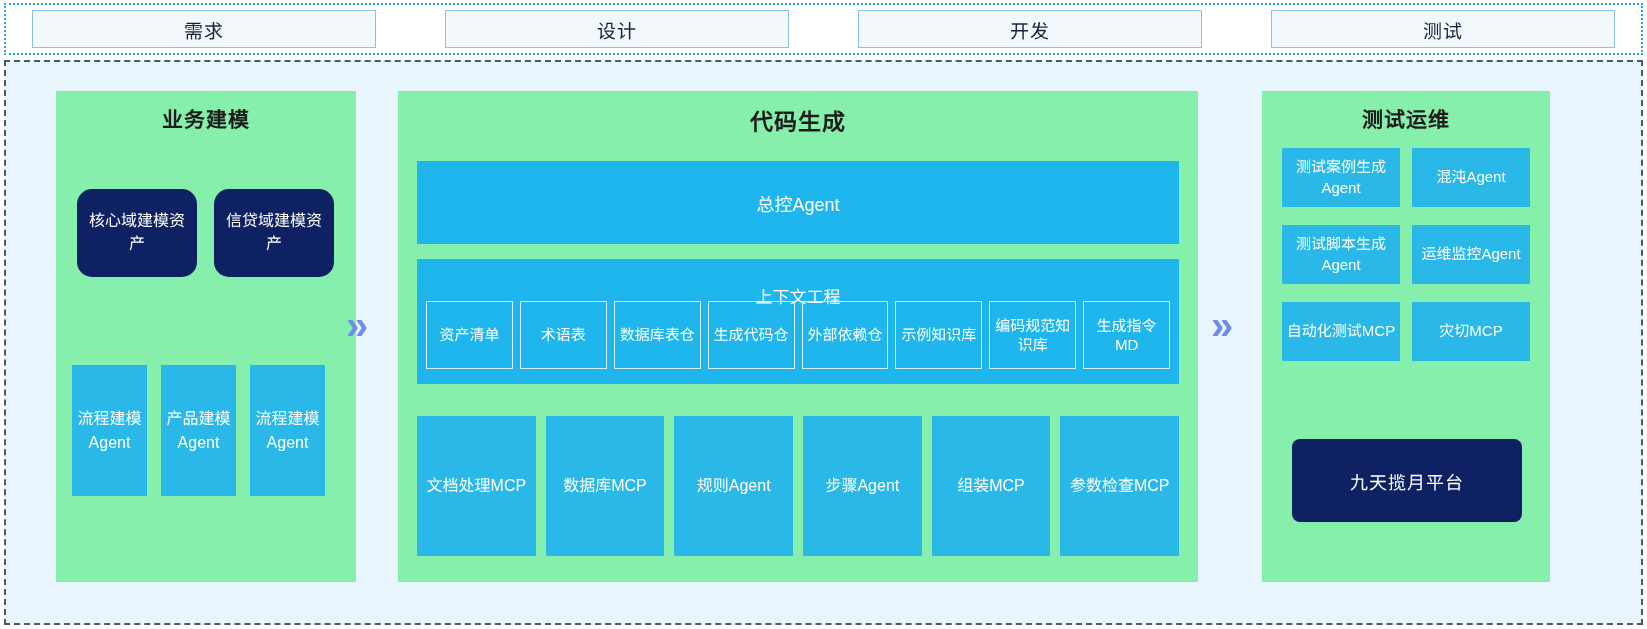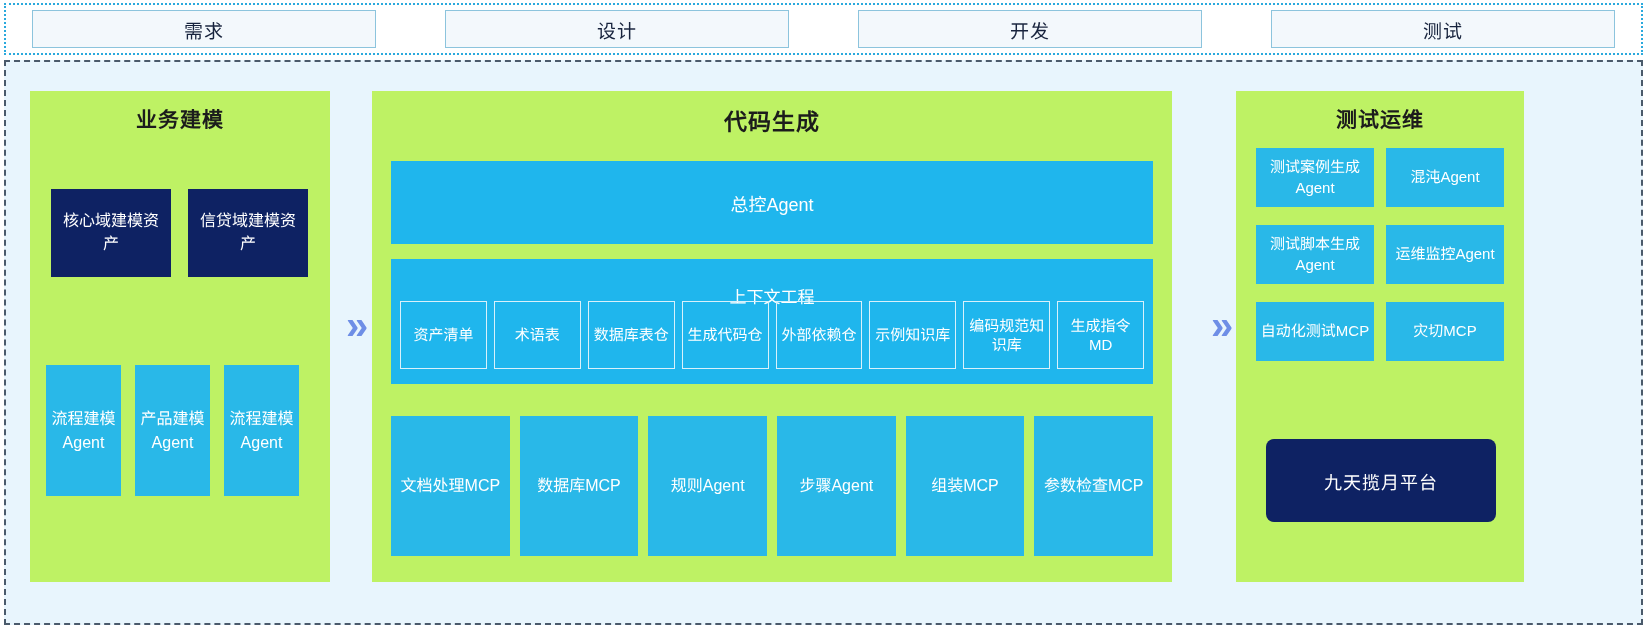--- a/index.html
+++ b/index.html
@@ -59,22 +59,23 @@
     top: 60px;
     width: 1639px;
     height: 565px;
     border: 2px dashed #4a5a6b;
     background: #e8f5fd;
     box-sizing: border-box;
   }
 
   .panel {
     position: absolute;
-    background: #bef264;
-    box-sizing: border-box;
+    background: #86efac;
+    box-sizing: border-box;
+    margin-left: 26px;
   }
   .panel-title {
     text-align: center;
     font-size: 21px;
     font-weight: bold;
     color: #1c1c1c;
     letter-spacing: 1px;
   }
 
   
@@ -90,21 +91,21 @@
     position: absolute;
     left: 21px;
     top: 98px;
     display: flex;
     gap: 17px;
   }
   .asset-card {
     width: 120px;
     height: 88px;
     background: #0e2263;
-    border-radius: 0;
+    border-radius: 15px;
     color: #ffffff;
     font-size: 16px;
     line-height: 1.42;
     display: flex;
     align-items: center;
     justify-content: center;
     text-align: center;
     box-sizing: border-box;
     padding: 0 6px;
   }

